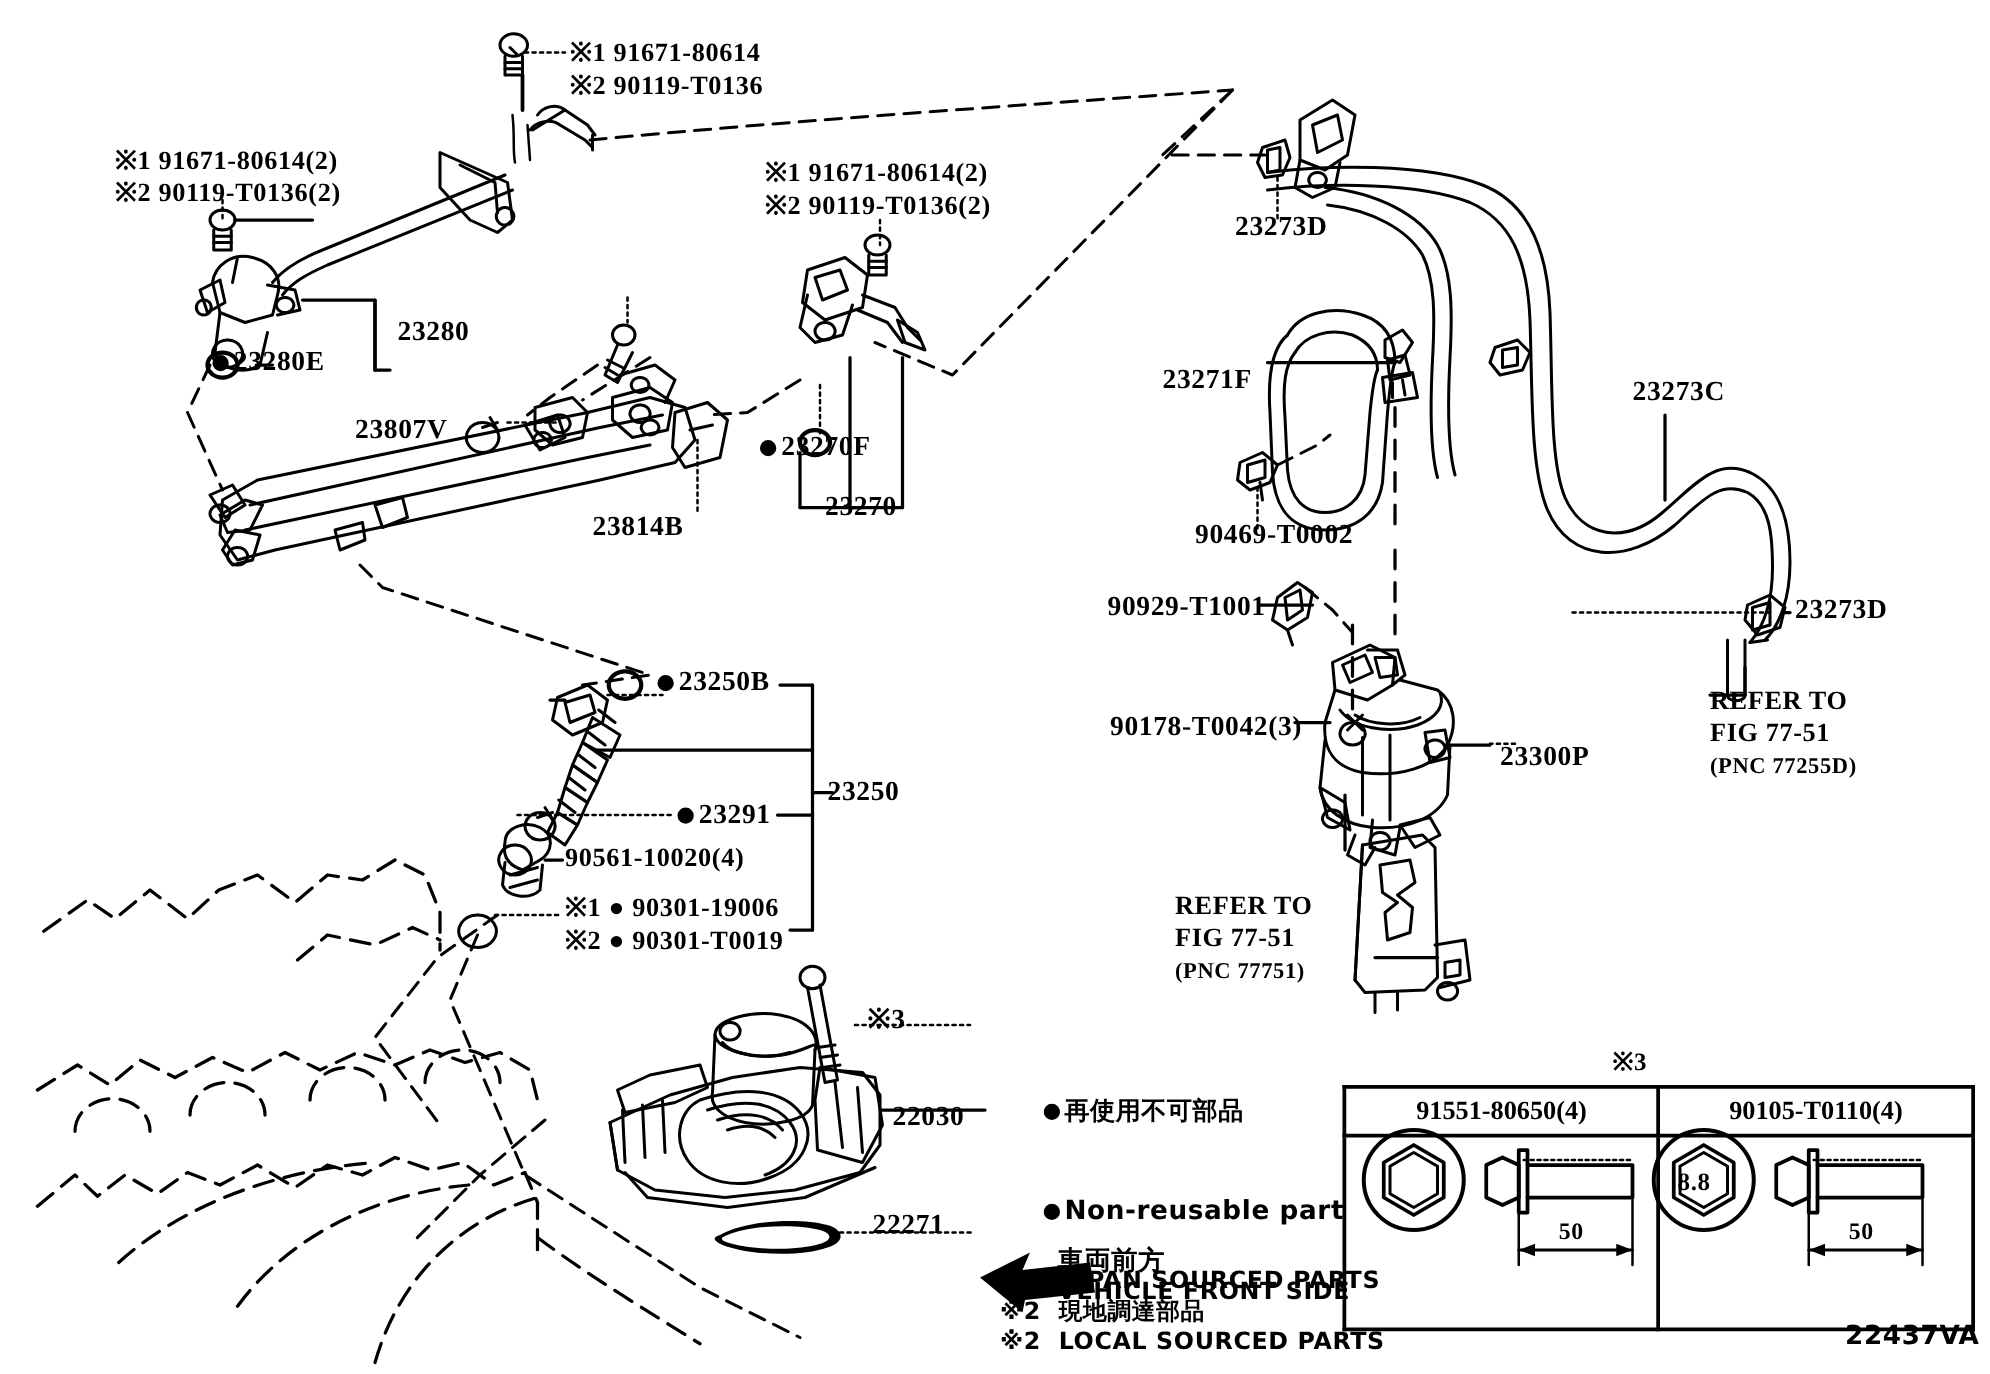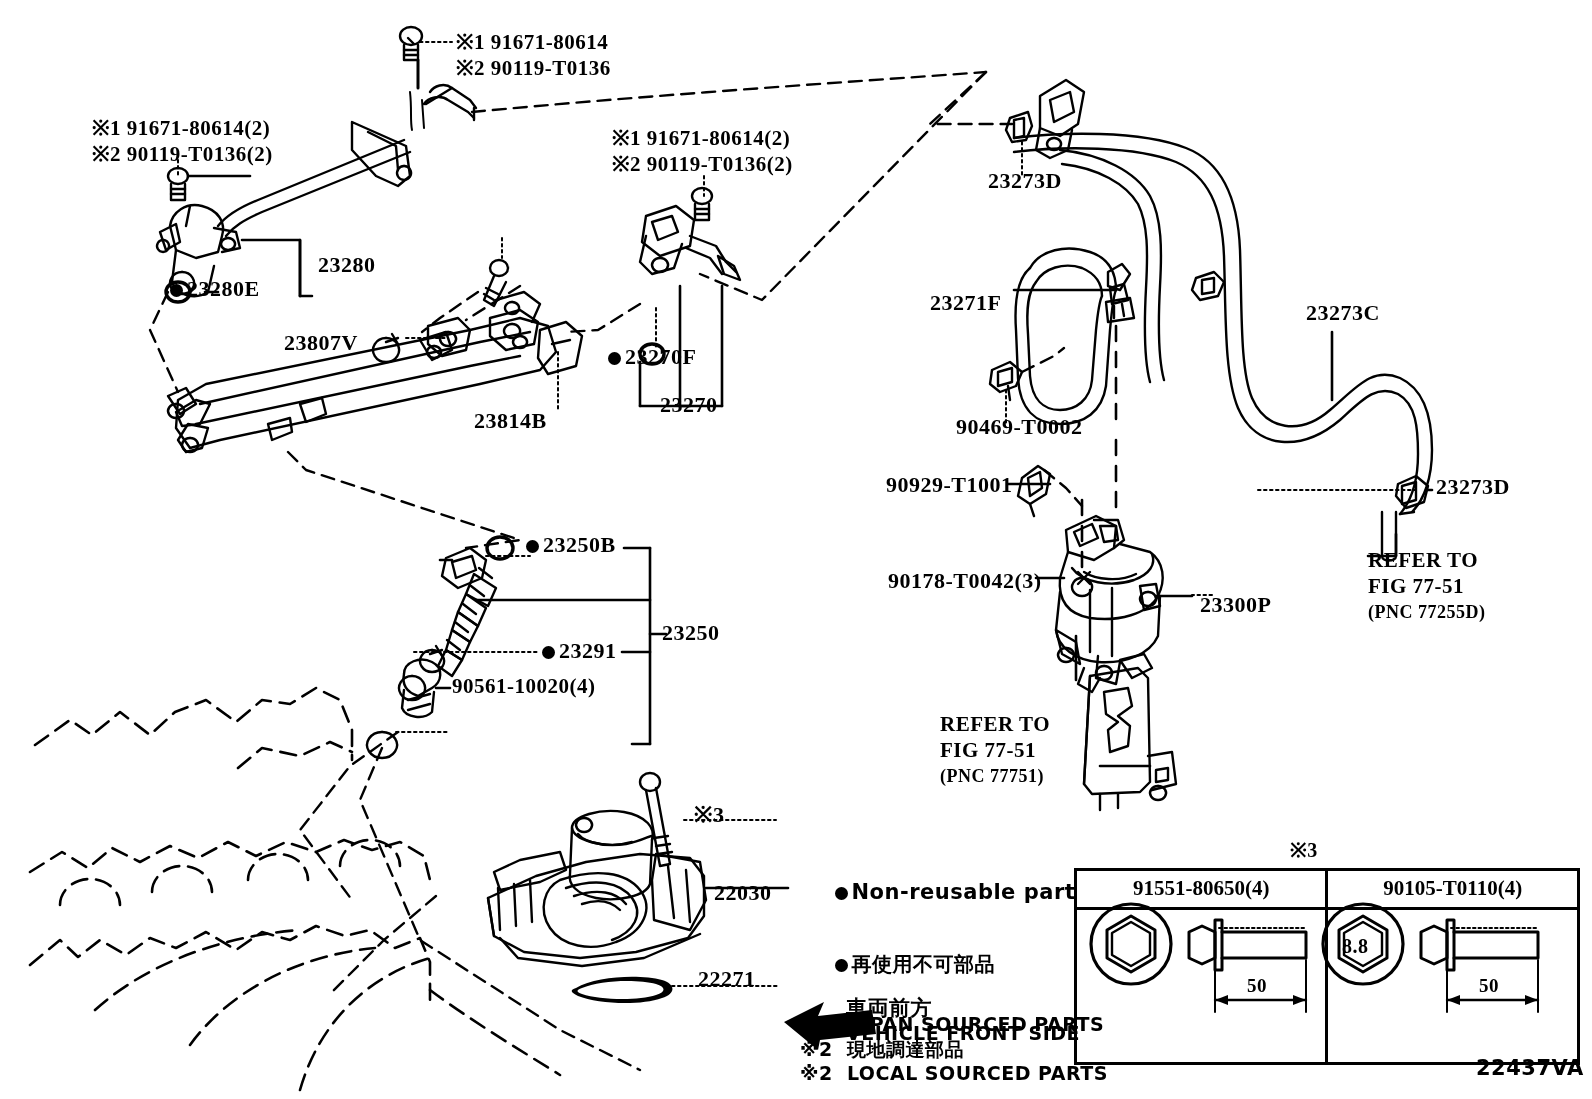--- a/index.html
+++ b/index.html
@@ -445,37 +445,38 @@
   <div class="lbl n22" style="left:1200px;top:592px;"><span>23300P</span></div>
 
   <div class="lbl n22" style="left:526px;top:532px;"><span class="bul"></span><span>23250B</span></div>
 
   <div class="lbl n22" style="left:662px;top:620px;"><span>23250</span></div>
 
   <div class="lbl n22" style="left:542px;top:638px;"><span class="bul"></span><span>23291</span></div>
 
   <div class="lbl n21" style="left:452px;top:674px;"><span>90561-10020(4)</span></div>
 
+  <div class="lbl n21" style="left:452px;top:714px;"><span>※1 ● 90301-19006</span><br><span>※2 ● 90301-T0019</span></div>
 
   <div class="lbl n22" style="left:694px;top:802px;"><span>※3</span></div>
 
   <div class="lbl n22" style="left:714px;top:880px;"><span>22030</span></div>
 
   <div class="lbl n22" style="left:698px;top:966px;"><span>22271</span></div>
 
   <div class="lbl n21" style="left:1368px;top:548px;text-align:left;"><span>REFER TO</span><br><span>FIG 77-51</span><br><span style="font-size:18px;">(PNC 77255D)</span></div>
 
   <div class="lbl n21" style="left:940px;top:712px;text-align:left;"><span>REFER TO</span><br><span>FIG 77-51</span><br><span style="font-size:18px;">(PNC 77751)</span></div>
 
   <div style="position:absolute;left:800px;top:850px;">
+    <div class="lbl" style="position:relative;left:0;top:0;font-size:21px;">
+      <span class="bul"></span><span class="km" style="font-size:20px;">再使用不可部品</span>
+    </div>
     <div class="lbl" style="position:relative;left:0;top:4px;font-size:21px;">
       <span class="bul"></span><span class="sans" style="font-size:21px;">Non-reusable part</span>
-    </div>
-    <div class="lbl" style="position:relative;left:0;top:0;font-size:21px;">
-      <span class="bul"></span><span class="km" style="font-size:20px;">再使用不可部品</span>
     </div>
     <div class="lbl sans" style="position:relative;left:0;top:9px;font-size:19px;"><span>※1  JAPAN SOURCED PARTS</span></div>
     <div class="lbl km" style="position:relative;left:0;top:11px;font-size:19px;"><span>※2  現地調達部品</span></div>
     <div class="lbl sans" style="position:relative;left:0;top:12px;font-size:19px;"><span>※2  LOCAL SOURCED PARTS</span></div>
   </div>
 
   <div class="lbl km" style="left:846px;top:996px;font-size:21px;"><span>車両前方</span></div>
   <div class="lbl sans" style="left:846px;top:1022px;font-size:19px;"><span>VEHICLE FRONT SIDE</span></div>
 
   <div class="lbl n20" style="left:1290px;top:838px;"><span>※3</span></div>

